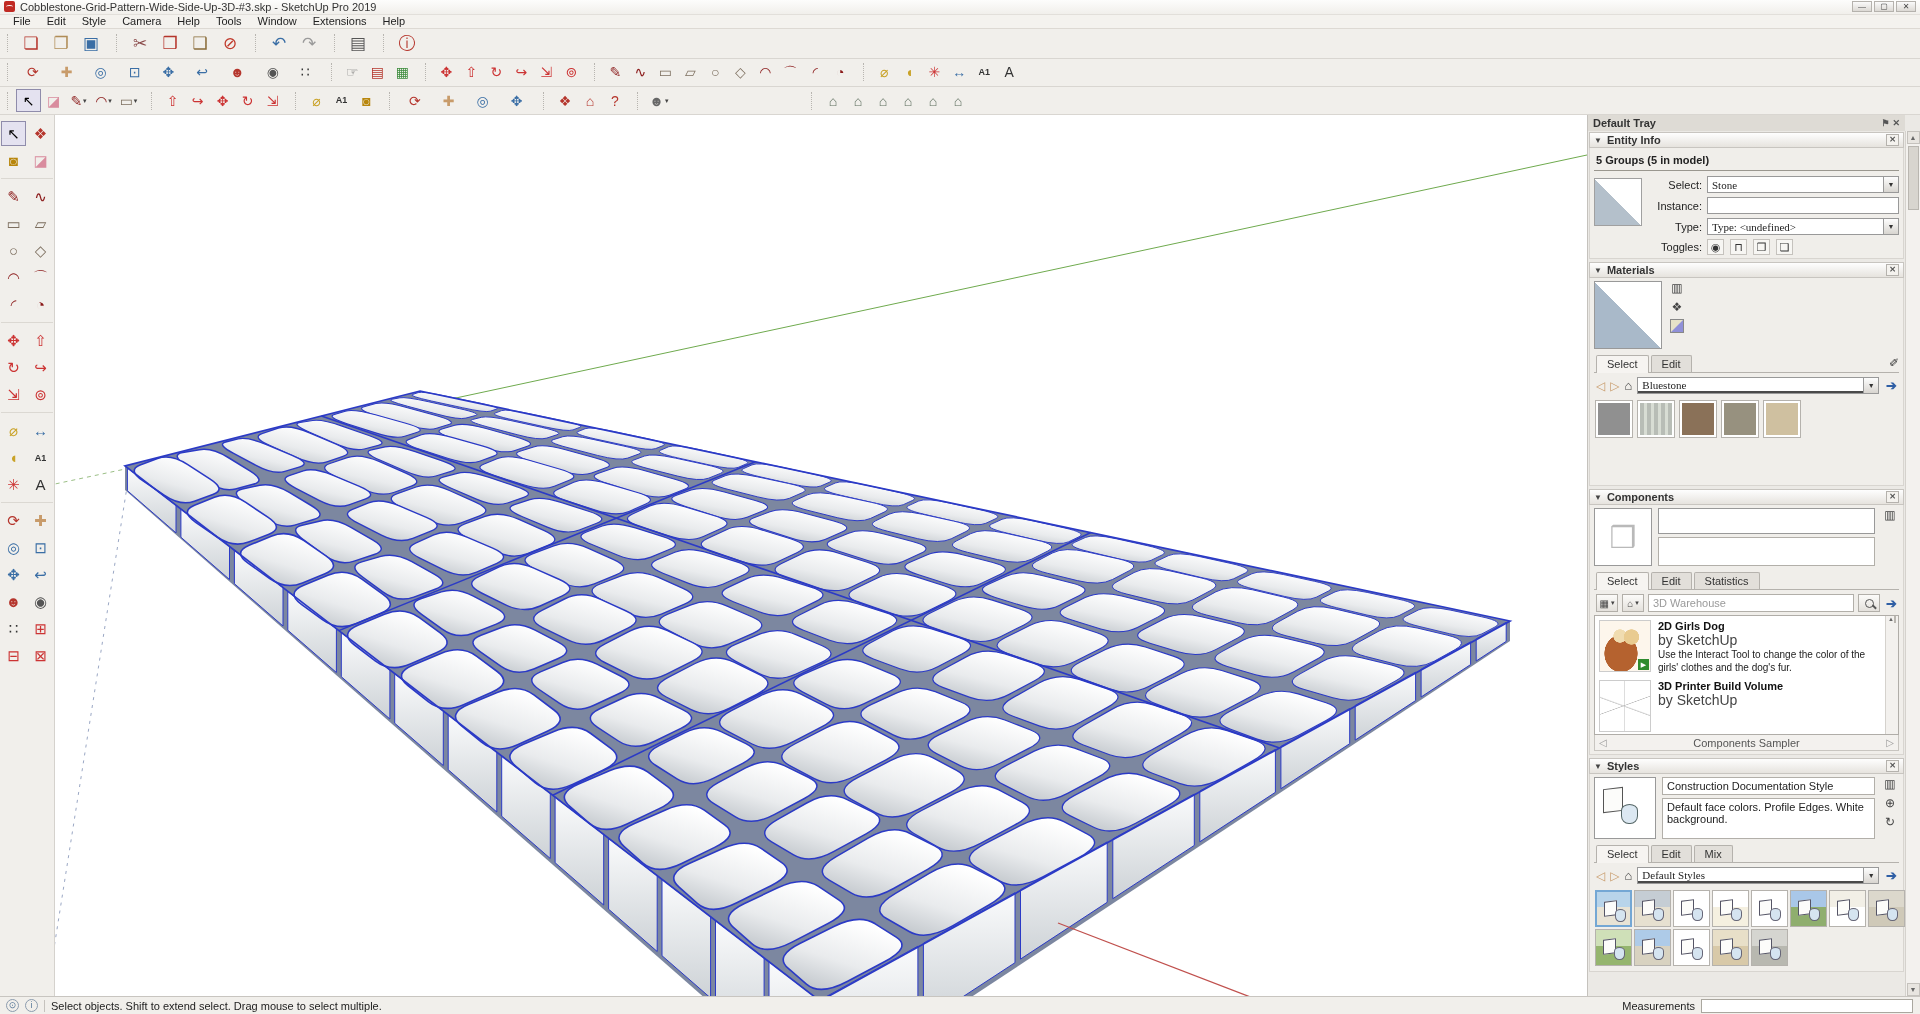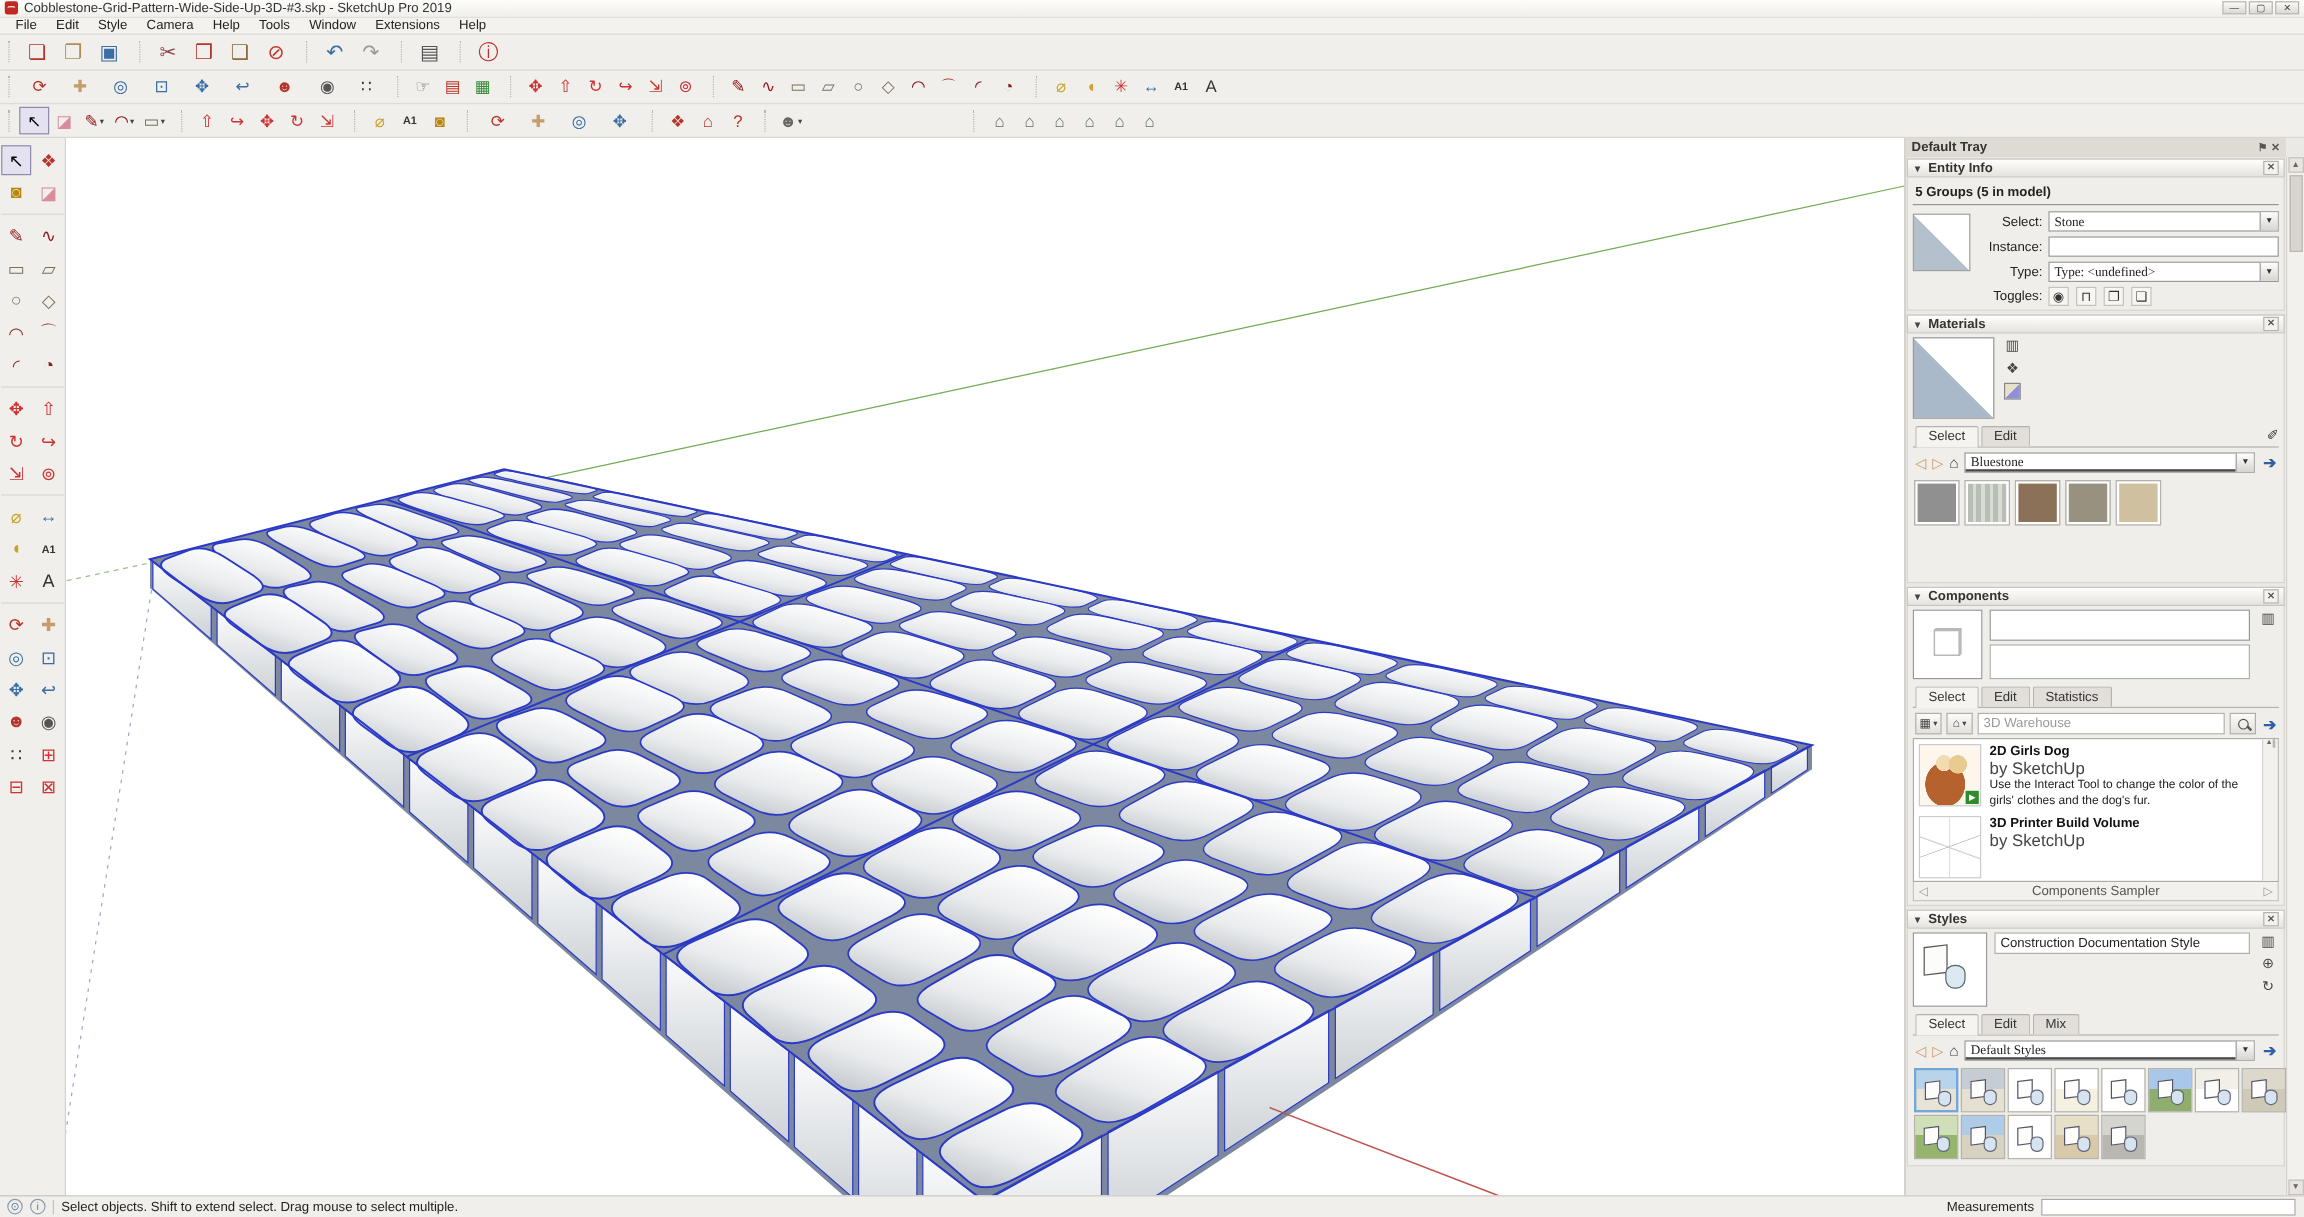--- a/index.html
+++ b/index.html
@@ -880,20 +880,21 @@
           <span class="sect-x" data-name="styles-close-icon">✕</span>
         </div>
         <div class="sect-b">
           <div class="prev-row">
             <div class="s-thumb" data-name="style-preview">
                 <i class="cube"></i>
                 <i class="cyl"></i>
               </div>
             <div class="p-fields">
               <div class="namebox dark" data-name="style-name">Construction Documentation Style</div>
+              <div class="descbox" data-name="style-description">Default face colors. Profile Edges. White background.</div>
             </div>
             <div class="side-icons">
               <span data-name="secondary-pane-icon">▥</span>
               <span data-name="create-style-icon">⊕</span>
               <span data-name="update-style-icon">↻</span>
             </div>
           </div>
           <div class="tabs" data-name="styles-tabs">
             <span class="tab active" data-name="tab-select">Select</span>
             <span class="tab" data-name="tab-edit">Edit</span>

